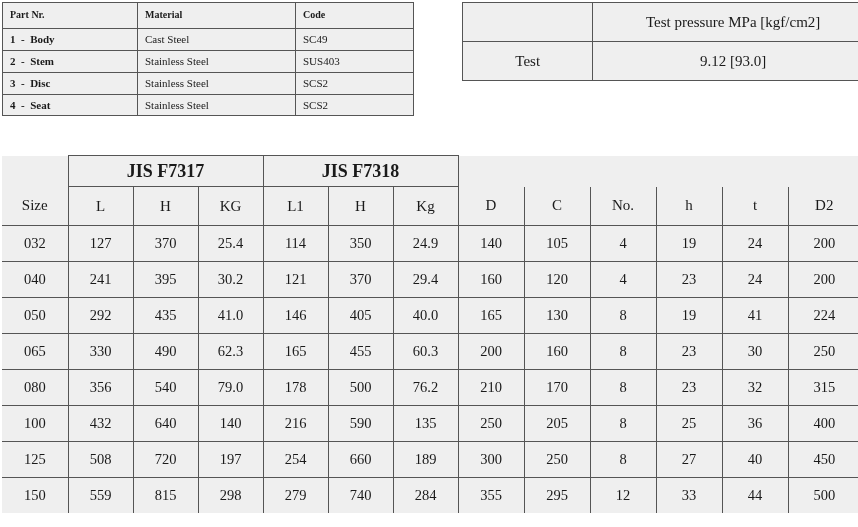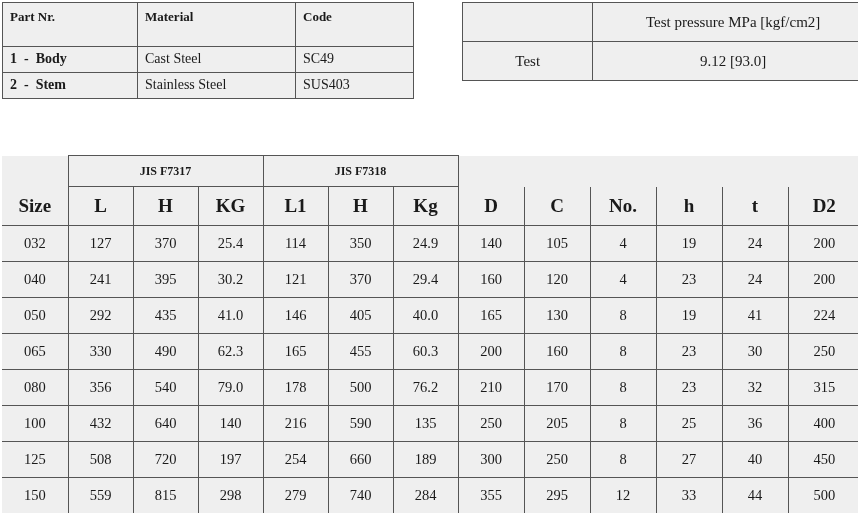--- a/index.html
+++ b/index.html
@@ -26,31 +26,31 @@
     left: 2px;
     top: 2px;
     width: 411px;
     border-collapse: collapse;
     background: #efefef;
     table-layout: fixed;
   }
   .materials th, .materials td {
     border: 1px solid #555;
     padding: 3px 6px 3px 7px;
-    font-size: 14px;
+    font-size: 11px;
     line-height: 1.34;
     text-align: left;
     vertical-align: middle;
     background: #efefef;
   }
   .materials th {
     font-weight: bold;
-    font-size: 13px;
+    font-size: 10px;
     padding-top: 5px;
-    padding-bottom: 21px;
+    padding-bottom: 7px;
   }
   .materials td.partname {
     font-weight: bold;
     white-space: pre;
   }
   .materials col.c1 { width: 135px; }
   .materials col.c2 { width: 158px; }
   .materials col.c3 { width: 118px; }
 
   
@@ -91,26 +91,26 @@
     border: 1px solid #555;
     background: #efefef;
     font-size: 14.5px;
     text-align: center;
     vertical-align: middle;
     padding: 0;
   }
   .dims .grouprow td {
     height: 30px;
     font-weight: bold;
-    font-size: 12px;
+    font-size: 18px;
   }
   .dims .headrow td {
     height: 38px;
-    font-weight: bold;
-    font-size: 19px;
+    font-weight: normal;
+    font-size: 15px;
   }
   .dims tbody td {
     height: 35px;
     font-size: 14.5px;
   }
   .dims td.nb-l { border-left: none; }
   .dims td.nb-r { border-right: none; }
   .dims td.nb-b { border-bottom: none; }
   .dims td.nb-t { border-top: none; }
   .dims col.size { width: 66px; }
@@ -139,20 +139,30 @@
     <tbody>
       <tr>
         <td class="partname">1  -  Body</td>
         <td>Cast Steel</td>
         <td>SC49</td>
       </tr>
       <tr>
         <td class="partname">2  -  Stem</td>
         <td>Stainless Steel</td>
         <td>SUS403</td>
+      </tr>
+      <tr>
+        <td class="partname">3  -  Disc</td>
+        <td>Stainless Steel</td>
+        <td>SCS2</td>
+      </tr>
+      <tr>
+        <td class="partname">4  -  Seat</td>
+        <td>Stainless Steel</td>
+        <td>SCS2</td>
       </tr>
     </tbody>
   </table>
 
   <table class="pressure">
     <colgroup>
         <col class="p1">
         <col class="p2">
       </colgroup>
     <tbody>

